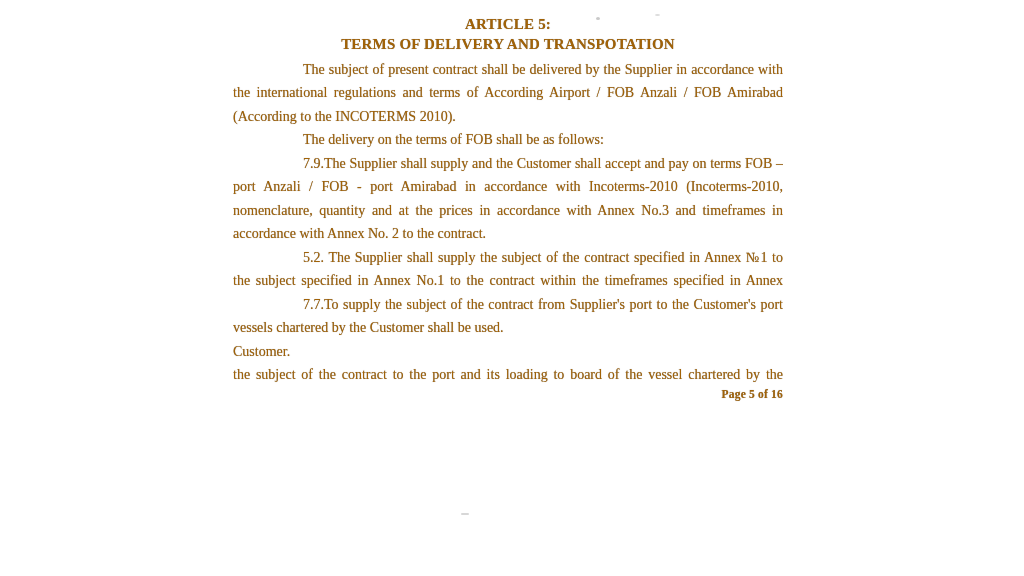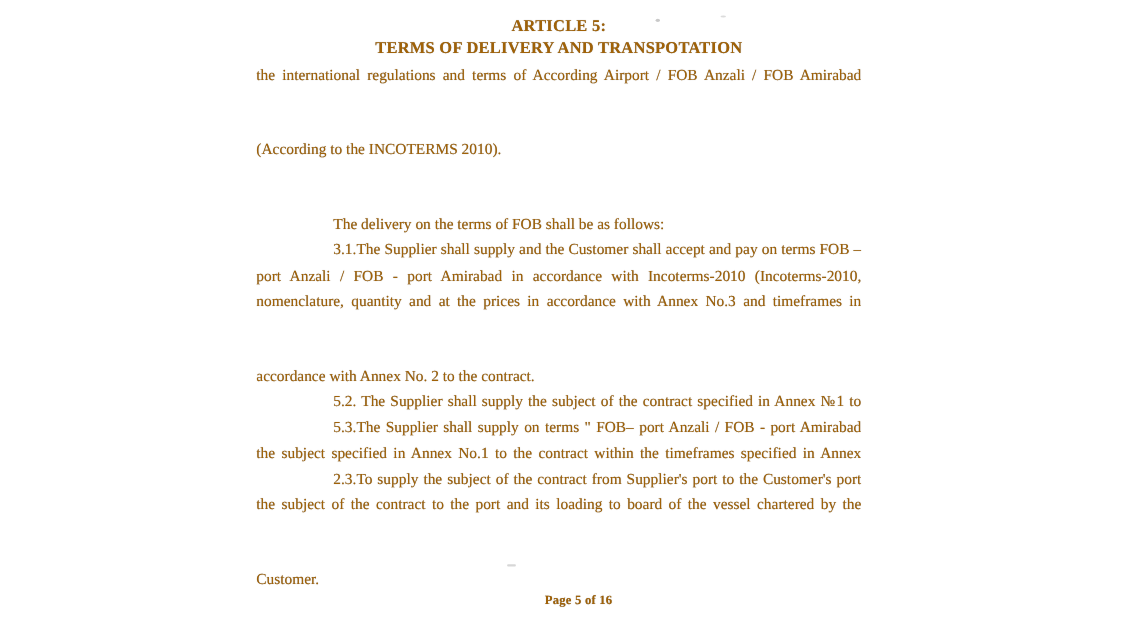--- a/index.html
+++ b/index.html
@@ -35,24 +35,24 @@
     font-size: 14px;
   }
   .para { margin: 0; padding: 0; }
   .ln {
     line-height: 23.5px;
     height: 23.5px;
     overflow: hidden;
     text-align: justify;
   }
   .just { text-align-last: justify; }
-  .last { text-align-last: left; margin-top: 44px; }
+  .last { text-align-last: left; }
   .ind  { text-indent: 70px; }
   .footer {
-    text-align: center;
+    text-align: right;
     font-weight: bold;
     font-size: 11.5px;
     line-height: 15px;
     padding-left: 36px;
     letter-spacing: 0.2px;
   }
   .speck {
     position: absolute;
     background: #9c9c9c;
     border-radius: 50%;
@@ -68,51 +68,52 @@
 <div class="doc">
 
   <div class="heading">
     <div class="hline">ARTICLE 5:</div>
     <div class="hline">TERMS OF DELIVERY AND TRANSPOTATION</div>
   </div>
 
   <div class="body">
 
     <div class="para">
+      <div class="ln just ind">The subject of present contract shall be delivered by the Supplier in accordance with</div>
       <div class="ln just">the international regulations and terms of According Airport / FOB Anzali / FOB Amirabad</div>
       <div class="ln last">(According to the INCOTERMS 2010).</div>
     </div>
 
     <div class="para">
       <div class="ln last ind">The delivery on the terms of FOB shall be as follows:</div>
     </div>
 
     <div class="para">
-      <div class="ln just ind">3.1.The Supplier shall supply and the Customer shall accept and pay on terms FOB –</div>
+      <div class="ln just ind">7.9.The Supplier shall supply and the Customer shall accept and pay on terms FOB –</div>
       <div class="ln just">port Anzali / FOB - port Amirabad in accordance with Incoterms-2010 (Incoterms-2010,</div>
       <div class="ln just">nomenclature, quantity and at the prices in accordance with Annex No.3 and timeframes in</div>
       <div class="ln last">accordance with Annex No. 2 to the contract.</div>
     </div>
 
     <div class="para">
       <div class="ln just ind">5.2. The Supplier shall supply the subject of the contract specified in Annex №1 to</div>
     </div>
 
     <div class="para">
-      <div class="ln just ind">5.3.The Supplier shall supply on terms " FOB– port Anzali / FOB - port Amirabad</div>
       <div class="ln just">the subject specified in Annex No.1 to the contract within the timeframes specified in Annex</div>
     </div>
 
     <div class="para">
-      <div class="ln just ind">2.3.To supply the subject of the contract from Supplier's port to the Customer's port</div>
+      <div class="ln just ind">7.7.To supply the subject of the contract from Supplier's port to the Customer's port</div>
+      <div class="ln last">vessels chartered by the Customer shall be used.</div>
     </div>
 
     <div class="para">
+      <div class="ln last">Customer.</div>
       <div class="ln just">the subject of the contract to the port and its loading to board of the vessel chartered by the</div>
-      <div class="ln last">Customer.</div>
     </div>
 
   </div>
 
   <div class="footer">Page 5 of 16</div>
 
 </div>
 
 <div class="speck s1"></div>
 <div class="speck s2"></div>

